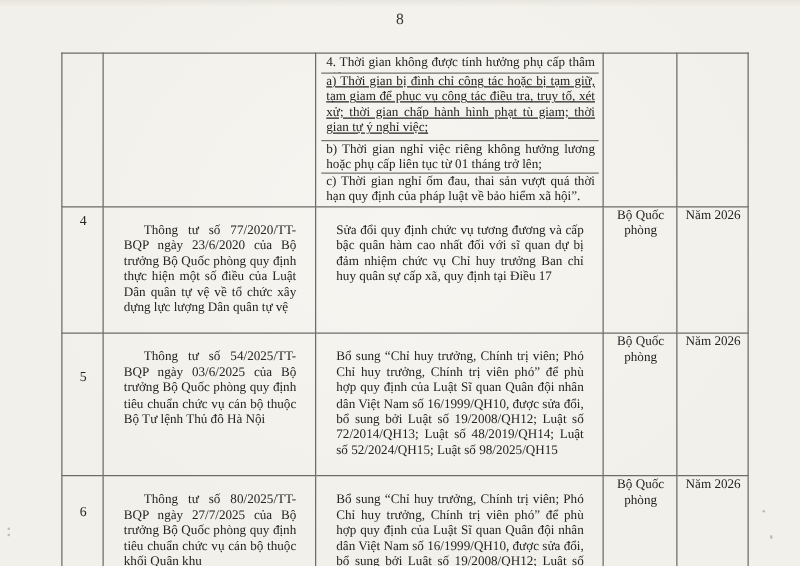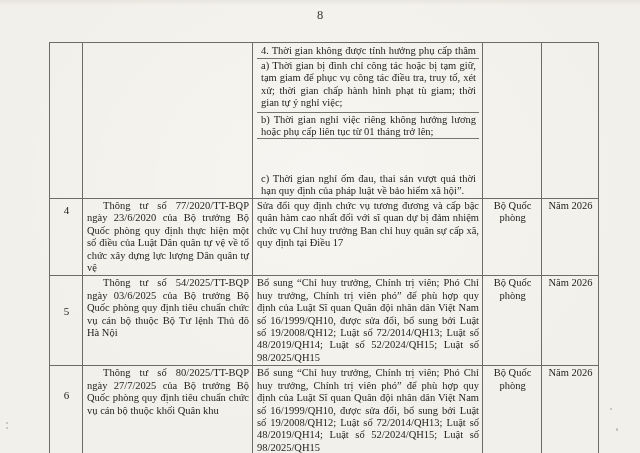--- a/index.html
+++ b/index.html
@@ -49,39 +49,39 @@
     padding: 1px 3px 1px 4px;
     overflow: hidden;
   }
   td.cell-serial {
     text-align: center;
     font-size: 11px;
     padding: 0;
   }
   td.cell-document p,
   td.cell-amendment p {
-    margin: 0;
+    margin: 12px;
     text-align: justify;
   }
   td.cell-document p.indented {
     text-indent: 16px;
   }
   td.cell-amendment-group {
     padding: 0;
   }
   .amendment-sub {
     padding: 1px 3px 0 4px;
     text-align: justify;
     overflow: hidden;
   }
   .amendment-sub.b-line { border-bottom: 1px solid #76746f; }
   .sub-h1 { height: 13px; }
-  .sub-h4 { height: 52px; }
+  .sub-h4 { height: 52px; text-decoration: underline; }
   .sub-h2a { height: 24px; }
-  .sub-h2b { height: 24px; margin-top: 33px; }
+  .sub-h2b { height: 24px; }
   td.cell-agency, td.cell-time {
     text-align: center;
     padding-top: 2px;
     font-family: Liberation Serif, serif;
   }
   .pt-r4 { padding-top: 5px !important; }
   .pt-r5 { padding-top: 29px !important; }
   .pt-r6 { padding-top: 23px !important; }
   .speck {
     position: absolute;

